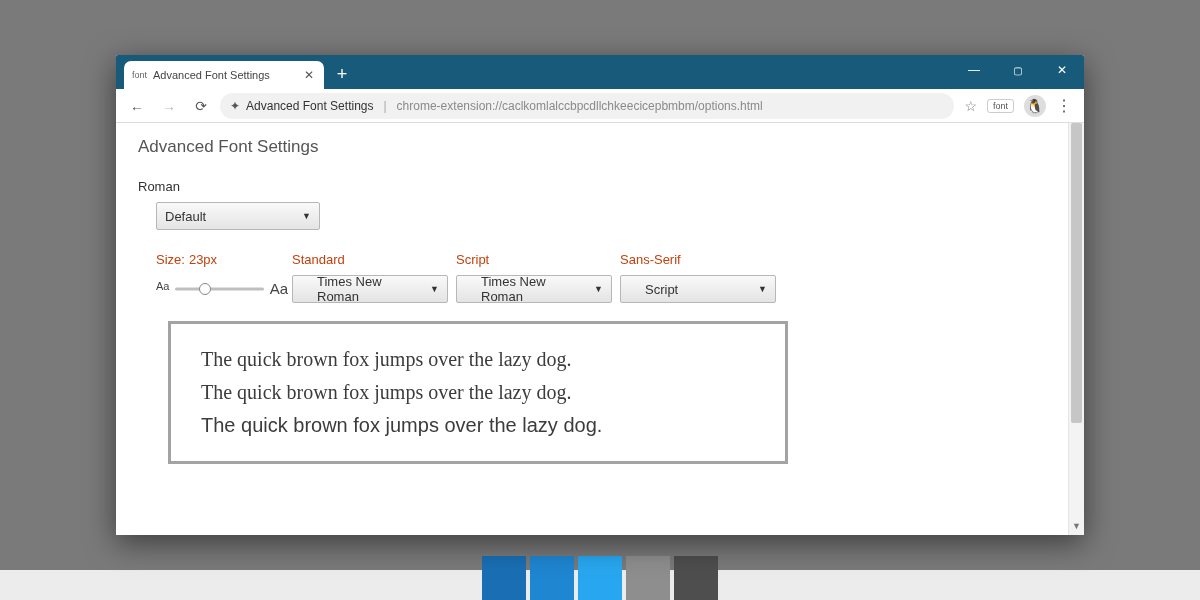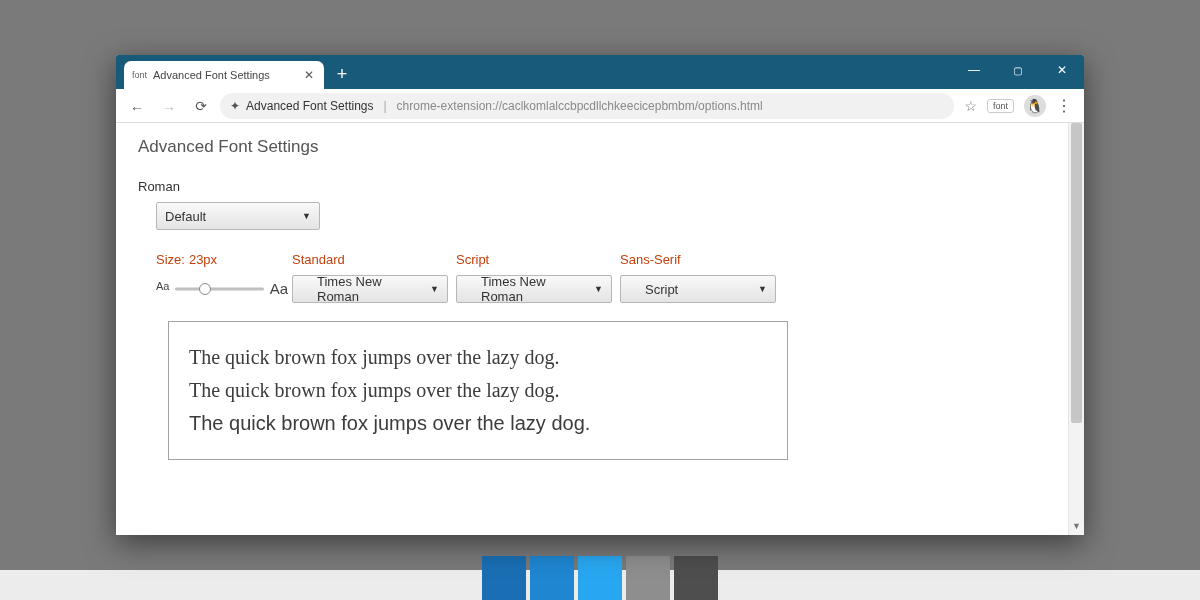--- a/index.html
+++ b/index.html
@@ -105,22 +105,22 @@
   .size-head{ display:flex; gap:4px;}
   .size-row{ display:flex; align-items:flex-start; gap:6px;}
   .aa-small{ font-size:11px; color:#444;}
   .aa-big{ font-size:15px; color:#444;}
   .slider{ position:relative; flex:1; height:18px;}
   .track{ position:absolute; left:0; right:0; top:50%; height:3px; background:#bfbfbf; border-radius:2px; transform:translateY(-50%);}
   .sthumb{ position:absolute; top:50%; left:34%; width:12px; height:12px; background:#fff; border:1px solid #888; border-radius:50%; transform:translate(-50%,-50%);}
   .prop-grid .select{ width:156px;padding-left:24px;}
 
   .preview{
-    margin:18px 0 16px 30px; width:620px; border:1px solid #a3a3a3;
-    padding:14px 20px; color:#3c3c3c;
+    margin:18px 0 16px 30px; width:620px; border:3px solid #a3a3a3;
+    padding:14px 30px; color:#3c3c3c;
   }
   .pv{ font-size:20px; margin:10px 0;}
   .pv1{ font-family:"Times New Roman", serif;}
   .pv2{ font-family:"Times New Roman", serif;}
   .pv3{ font-family:Arial, sans-serif;}
 </style>
 </head>
 <body>
 
 <div class="desktop">

